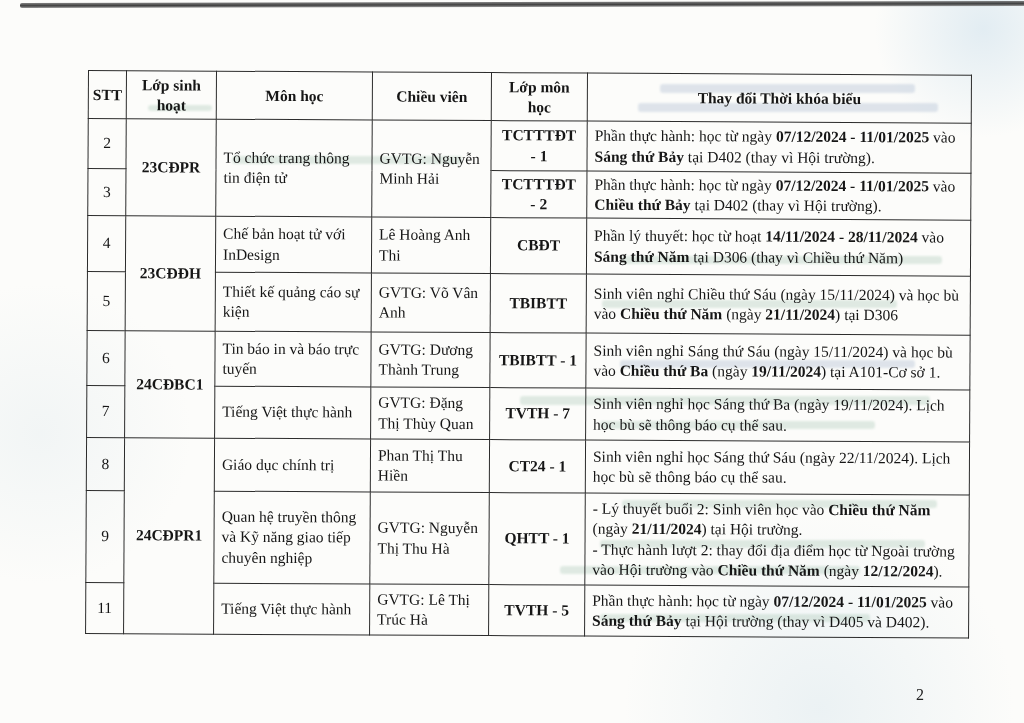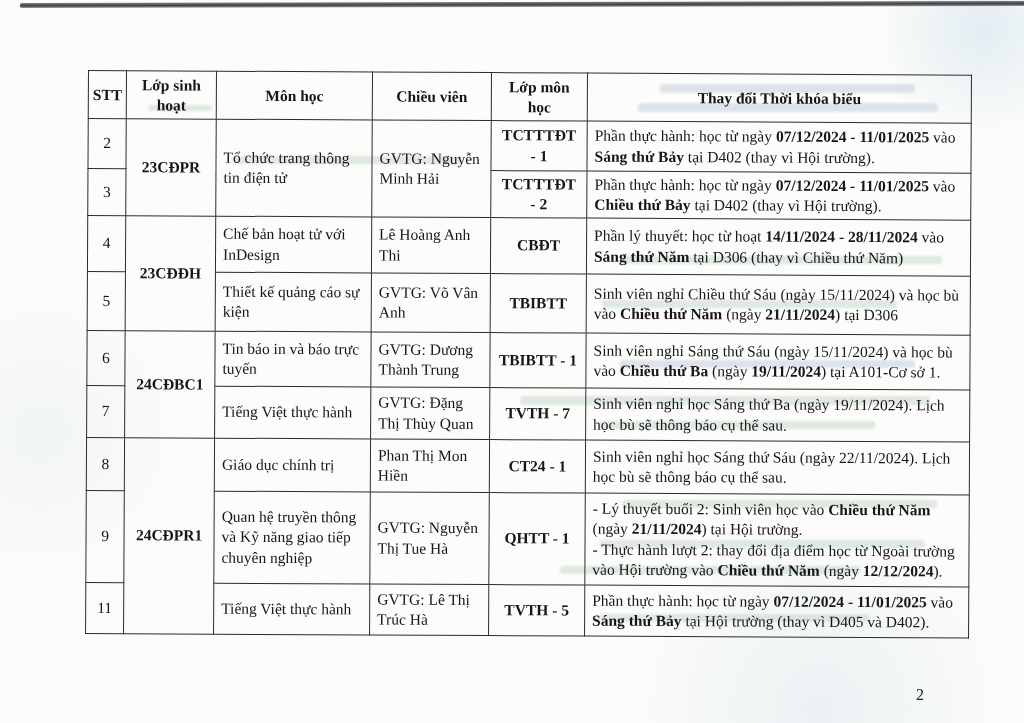--- a/index.html
+++ b/index.html
@@ -160,28 +160,28 @@
           <td class="c-stt">7</td>
           <td class="c-subject">Tiếng Việt thực hành</td>
           <td class="c-lecturer">GVTG: Đặng Thị Thùy Quan</td>
           <td class="c-code">TVTH - 7</td>
           <td class="c-change"><span>Sinh viên nghỉ học Sáng thứ Ba (ngày 19/11/2024). Lịch học bù sẽ thông báo cụ thể sau.</span></td>
         </tr>
         <tr>
           <td class="c-stt">8</td>
           <td class="c-class" rowspan="3">24CĐPR1</td>
           <td class="c-subject">Giáo dục chính trị</td>
-          <td class="c-lecturer">Phan Thị Mon Hiền</td>
+          <td class="c-lecturer">Phan Thị Thu Hiền</td>
           <td class="c-code">CT24 - 1</td>
           <td class="c-change"><span>Sinh viên nghỉ học Sáng thứ Sáu (ngày 22/11/2024). Lịch học bù sẽ thông báo cụ thể sau.</span></td>
         </tr>
         <tr>
           <td class="c-stt">9</td>
           <td class="c-subject">Quan hệ truyền thông và Kỹ năng giao tiếp chuyên nghiệp</td>
-          <td class="c-lecturer">GVTG: Nguyễn Thị Tue Hà</td>
+          <td class="c-lecturer">GVTG: Nguyễn Thị Thu Hà</td>
           <td class="c-code">QHTT - 1</td>
           <td class="c-change"><span>- Lý thuyết buổi 2: Sinh viên học vào </span><span class="em-seg">Chiều thứ Năm</span><span> (ngày </span><span class="em-seg">21/11/2024</span><span>) tại Hội trường.</span><br><span>- Thực hành lượt 2: thay đổi địa điểm học từ Ngoài trường vào Hội trường vào </span><span class="em-seg">Chiều thứ Năm</span><span> (ngày </span><span class="em-seg">12/12/2024</span><span>).</span></td>
         </tr>
         <tr>
           <td class="c-stt">11</td>
           <td class="c-subject">Tiếng Việt thực hành</td>
           <td class="c-lecturer">GVTG: Lê Thị Trúc Hà</td>
           <td class="c-code">TVTH - 5</td>
           <td class="c-change"><span>Phần thực hành: học từ ngày </span><span class="em-seg">07/12/2024 - 11/01/2025</span><span> vào </span><span class="em-seg">Sáng thứ Bảy</span><span> tại Hội trường (thay vì D405 và D402).</span></td>
         </tr>

